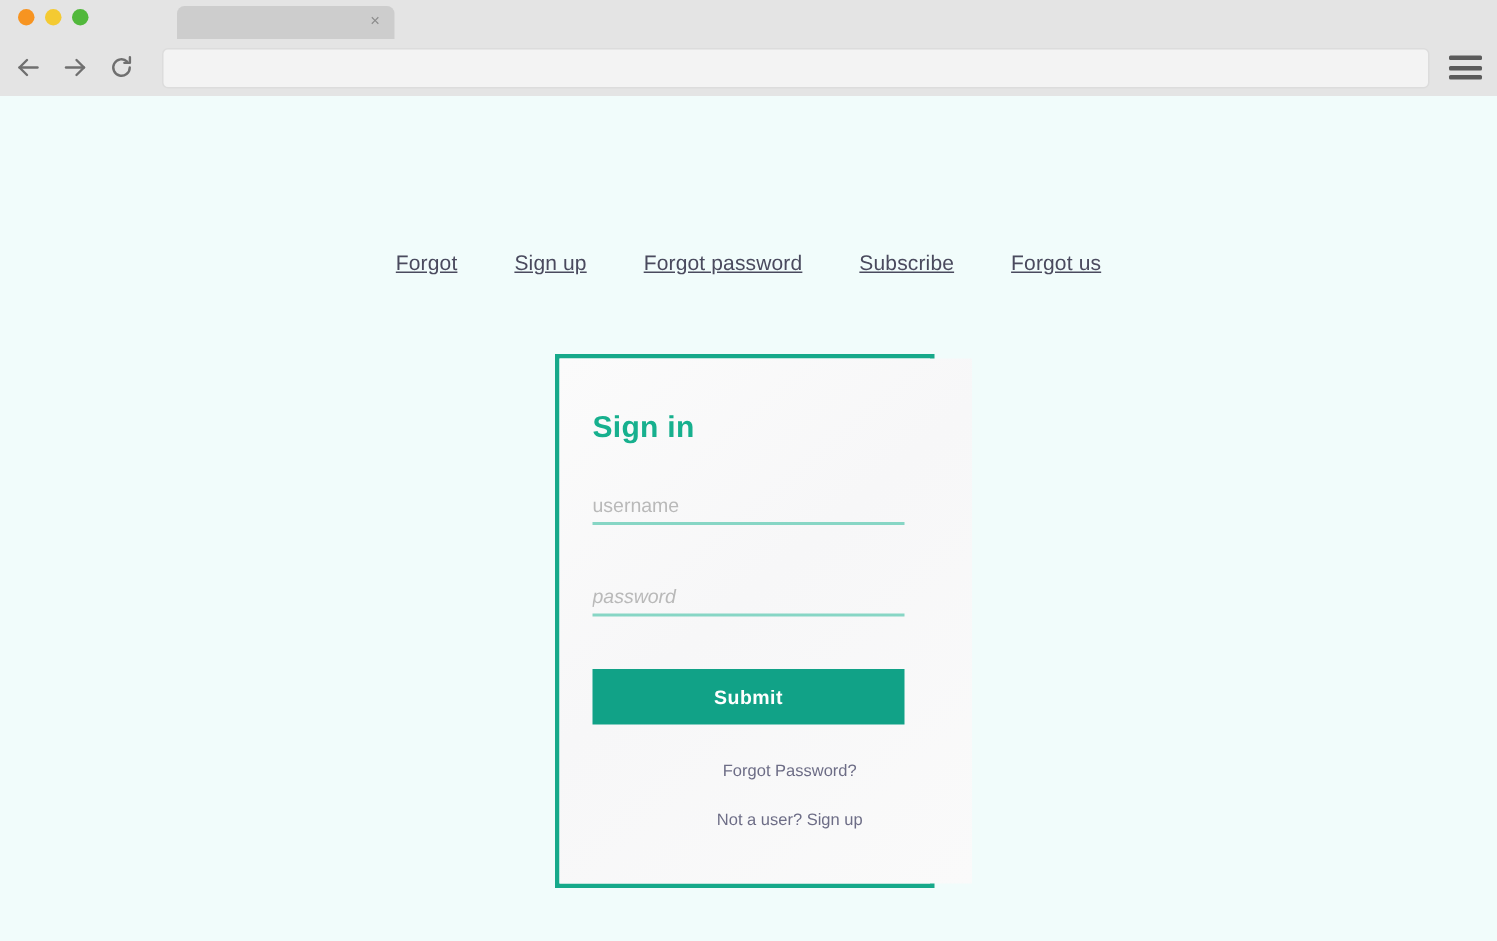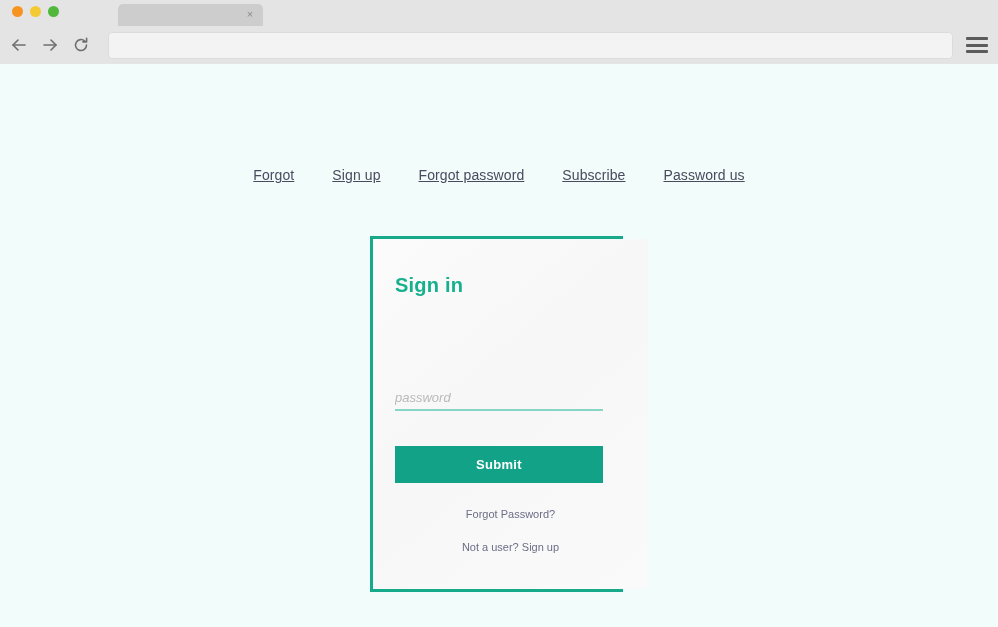--- a/index.html
+++ b/index.html
@@ -214,21 +214,21 @@
     color: #ffffff;
     font-family: "Liberation Sans", sans-serif;
     font-size: 13px;
     font-weight: bold;
     letter-spacing: 0.3px;
     cursor: pointer;
   }
 
   .card-link {
     position: absolute;
-    left: 0;
+    left: 16px;
     width: 100%;
     text-align: center;
     font-size: 11px;
     color: #6d6d86;
     text-decoration: none;
   }
   .link-forgot { top: 269px; }
   .link-signup { top: 302px; }
 </style>
 </head>
@@ -285,28 +285,29 @@
   </div>
 </div>
 
 <div class="page">
 
   <nav class="topnav">
     <a href="#">Forgot</a>
     <a href="#">Sign up</a>
     <a href="#">Forgot password</a>
     <a href="#">Subscribe</a>
-    <a href="#">Password us</a>
+    <a href="#">Forgot us</a>
   </nav>
 
   <div class="card">
     <div class="card-inner">
 
       <div class="card-title">Sign in</div>
 
+      <input class="field field-username" type="text" placeholder="username" style="">
 
       <input class="field field-password" type="password" placeholder="password" style="">
 
       <button class="submit-btn">Submit</button>
 
       <a href="#" class="card-link link-forgot">Forgot Password?</a>
 
       <a href="#" class="card-link link-signup">Not a user? Sign up</a>
 
     </div>

